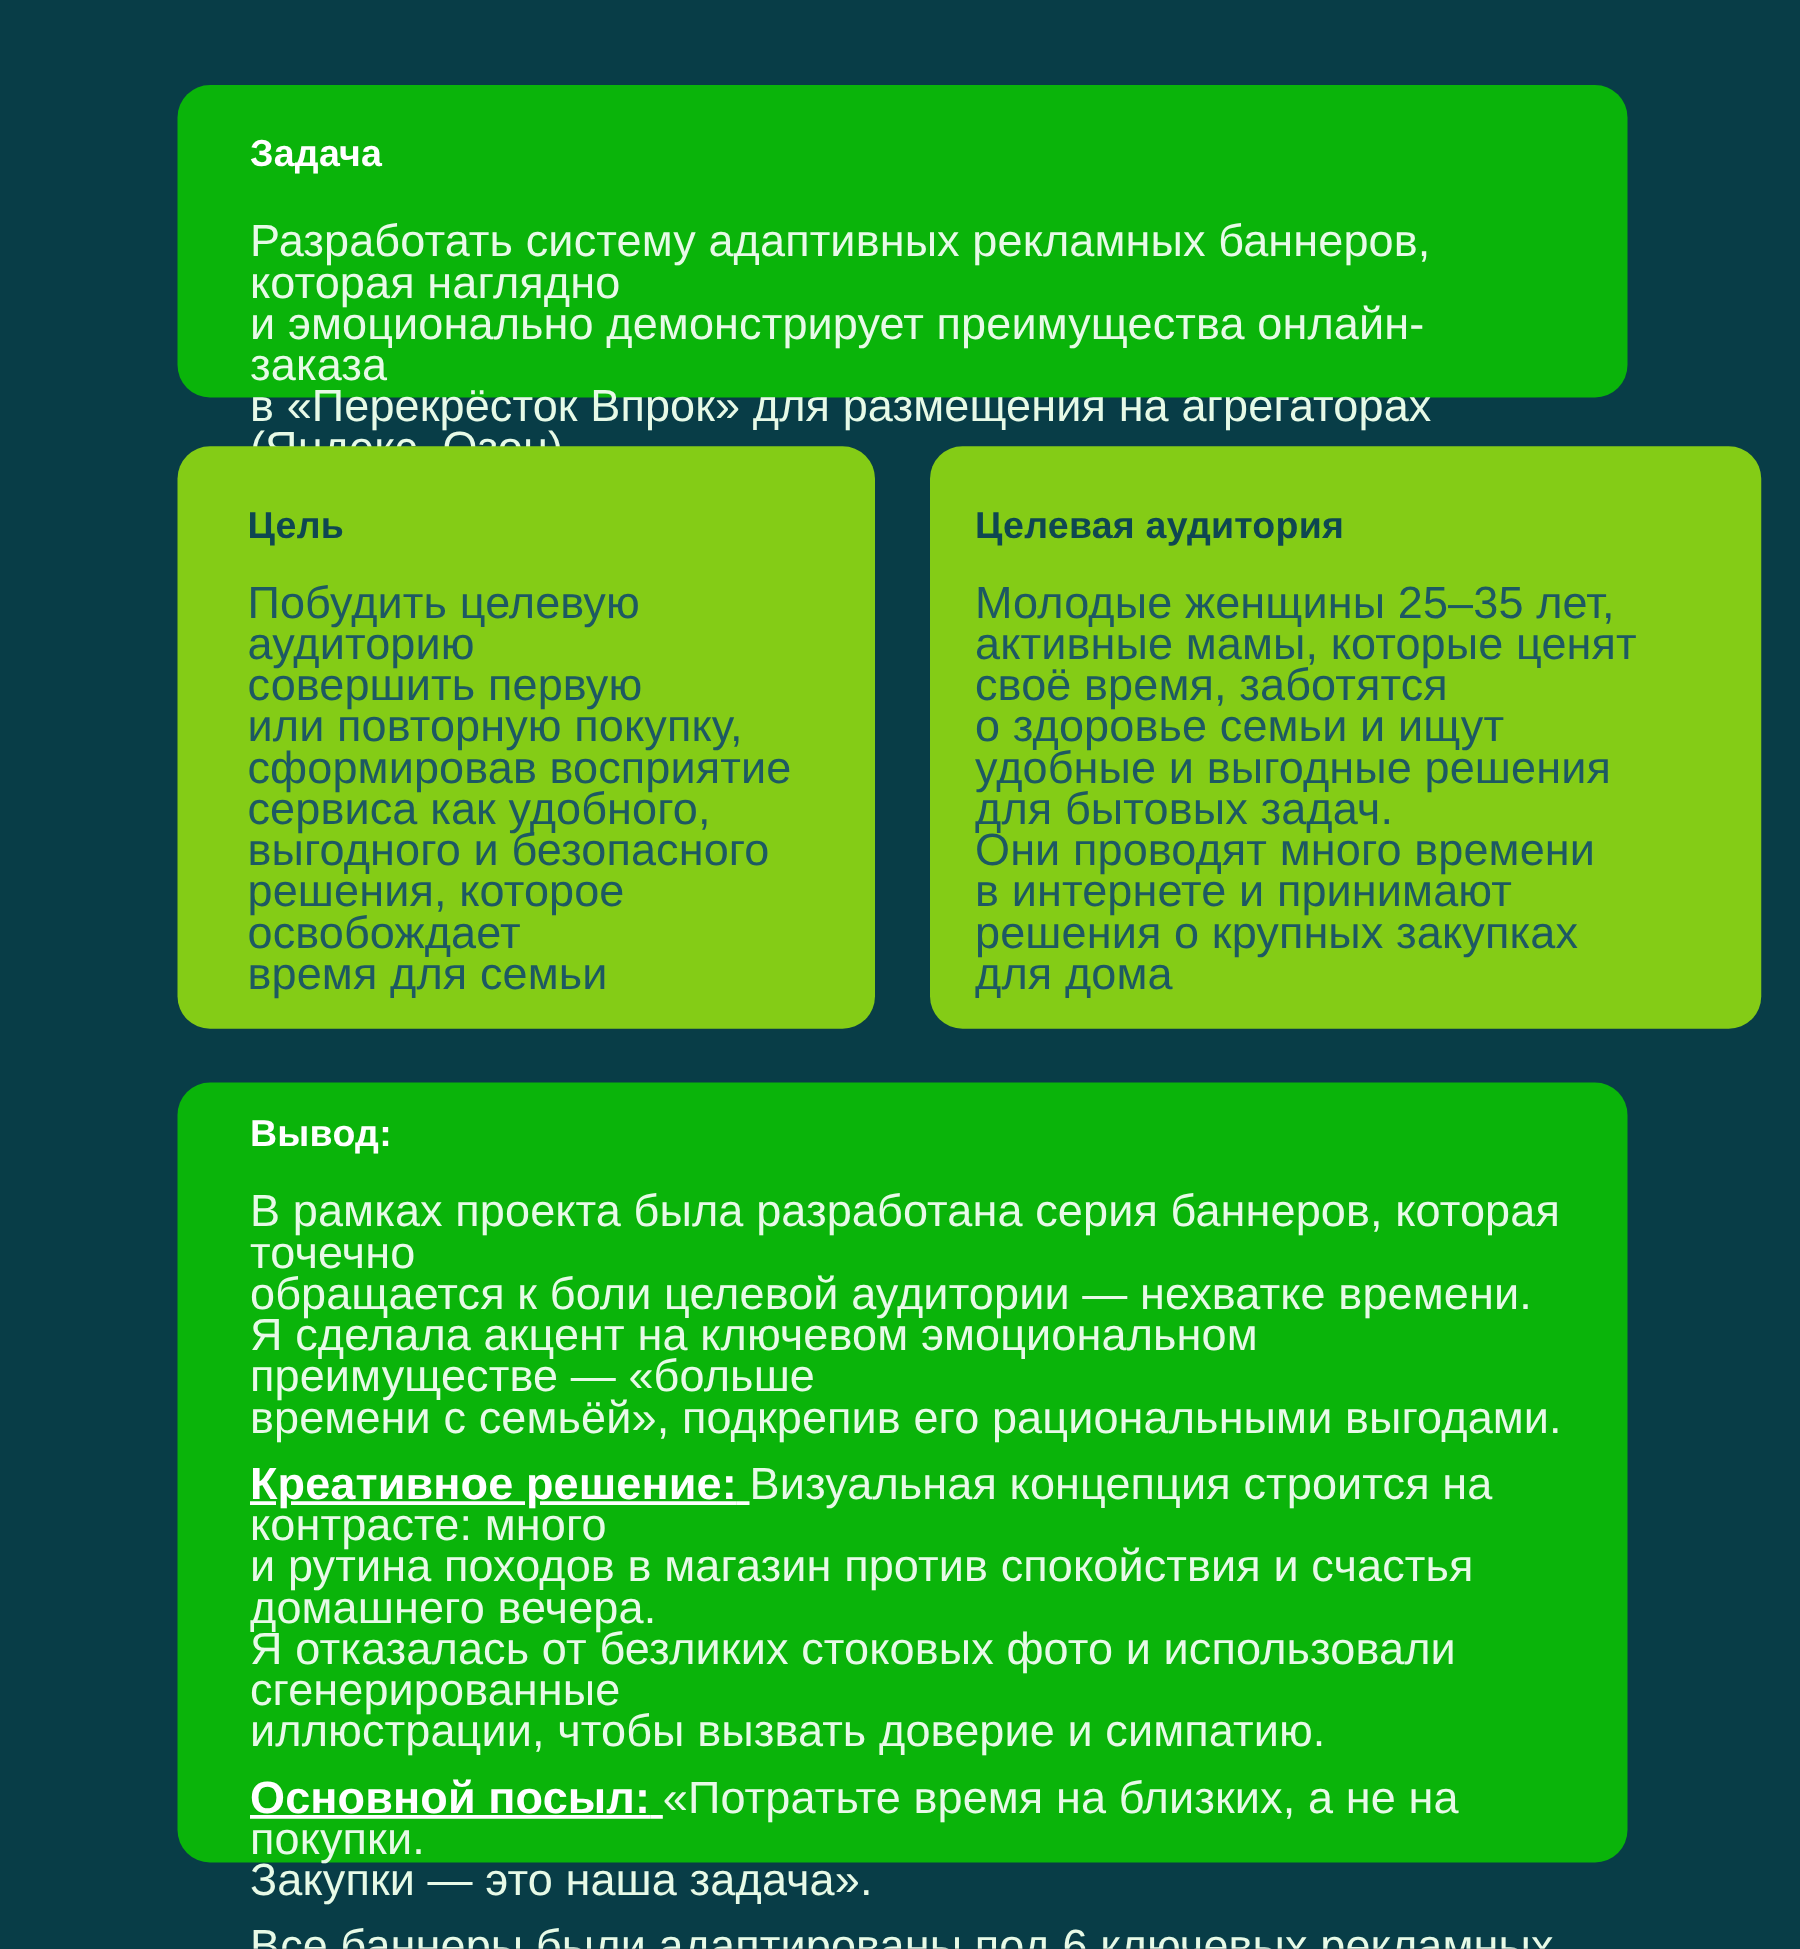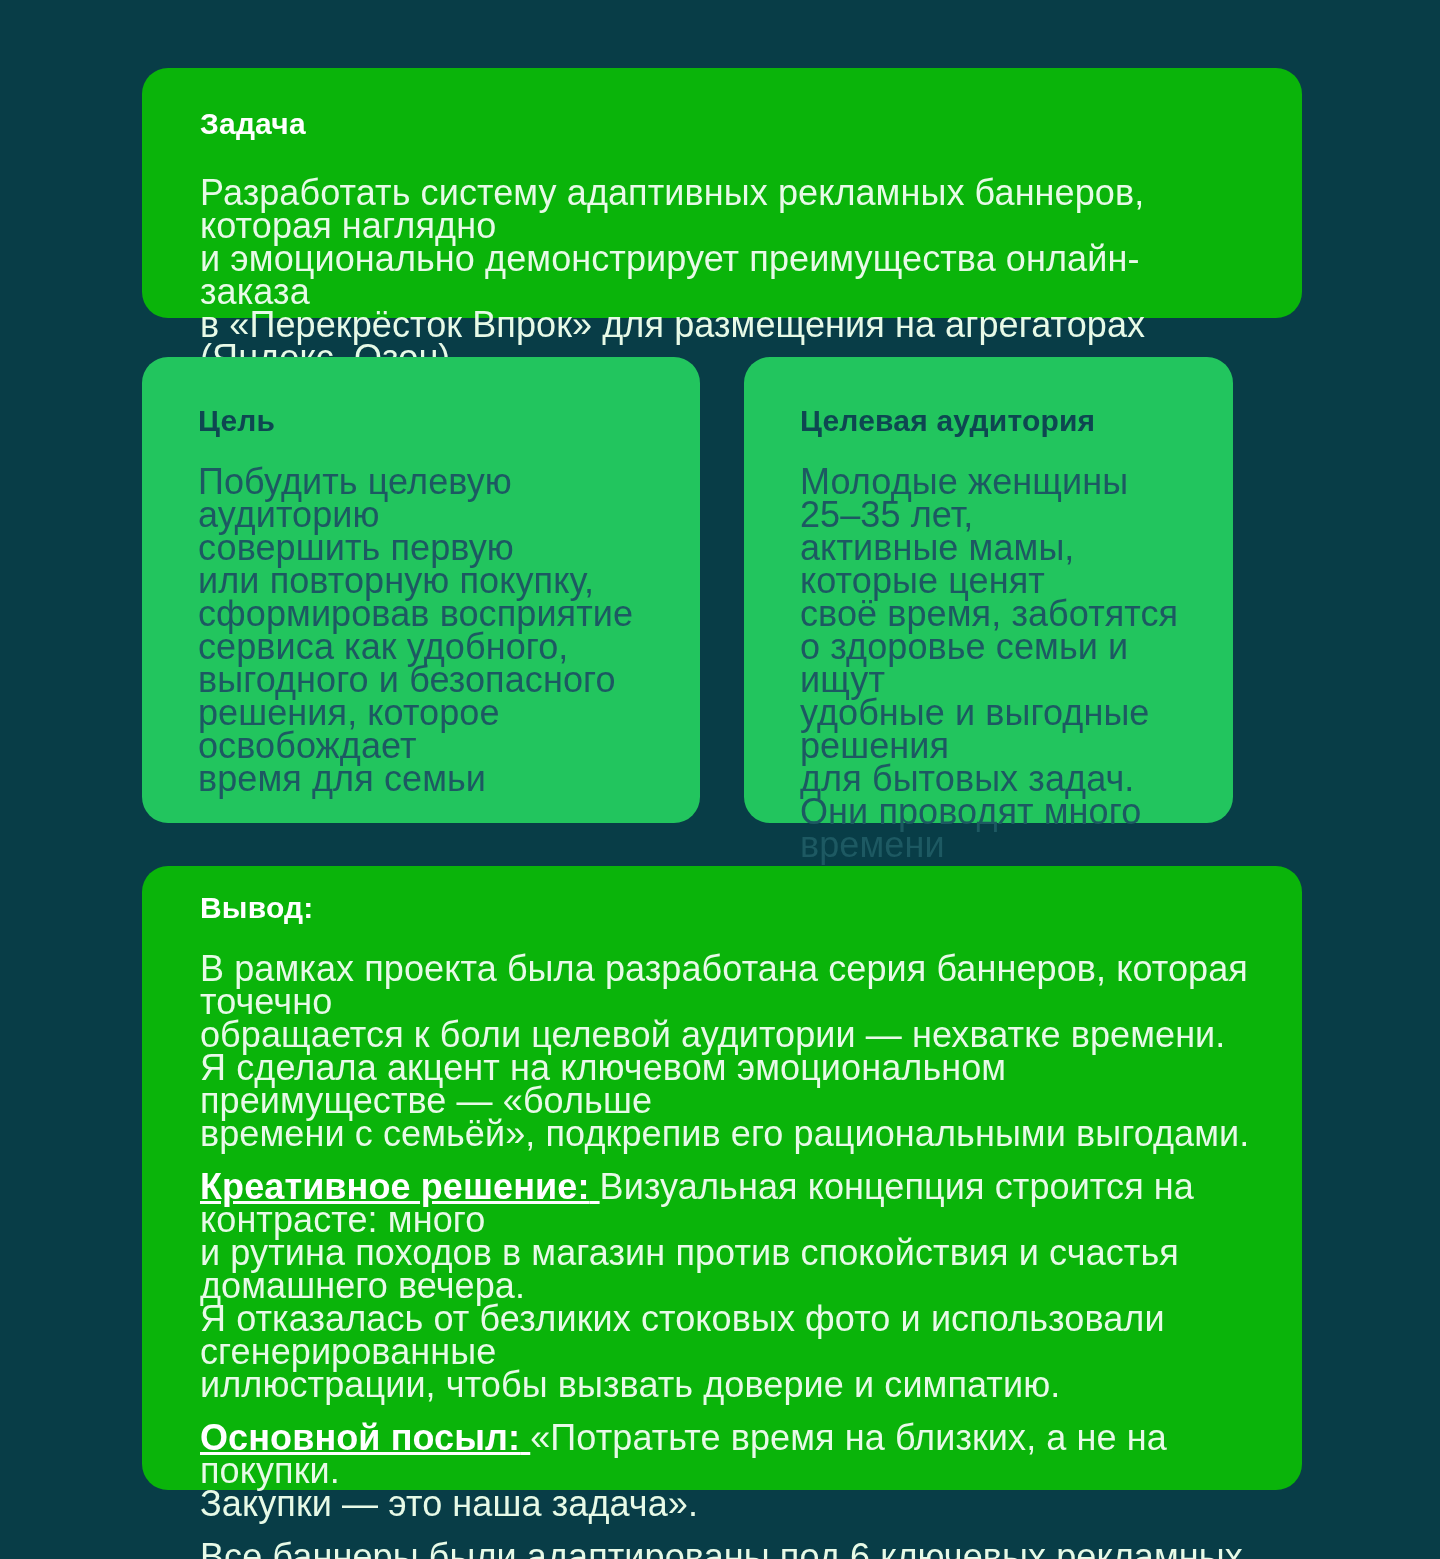--- a/index.html
+++ b/index.html
@@ -13,21 +13,21 @@
     position: relative;
     width: 1440px;
     height: 1559px;
     overflow: hidden;
   }
   .card {
     position: absolute;
     border-radius: 26px;
   }
   .card.green { background: #0ab40a; }
-  .card.white { background: #22c55e; }
+  .card.white { background: #84cc16; }
 
   .card h2 {
     font-size: 30px;
     line-height: 36px;
     font-weight: 700;
     letter-spacing: 0.2px;
   }
   .card.green h2 { color: #ffffff; }
   .card.white h2 { color: #0e4751; }
 
@@ -49,22 +49,22 @@
   .task-card h2 { margin-bottom: 34px; }
 
   
   .goal-card {
     left: 142px; top: 357px;
     width: 558px; height: 466px;
     padding: 46px 40px 0 56px;
   }
   .audience-card {
     left: 744px; top: 357px;
-    width: 489px; height: 466px;
-    padding: 46px 40px 0 56px;
+    width: 665px; height: 466px;
+    padding: 46px 40px 0 36px;
   }
   .goal-card h2, .audience-card h2 { margin-bottom: 26px; }
 
   
   .conclusion-card {
     left: 142px; top: 866px;
     width: 1160px; height: 624px;
     padding: 24px 40px 0 58px;
   }
   .conclusion-card h2 { margin-bottom: 26px; }

